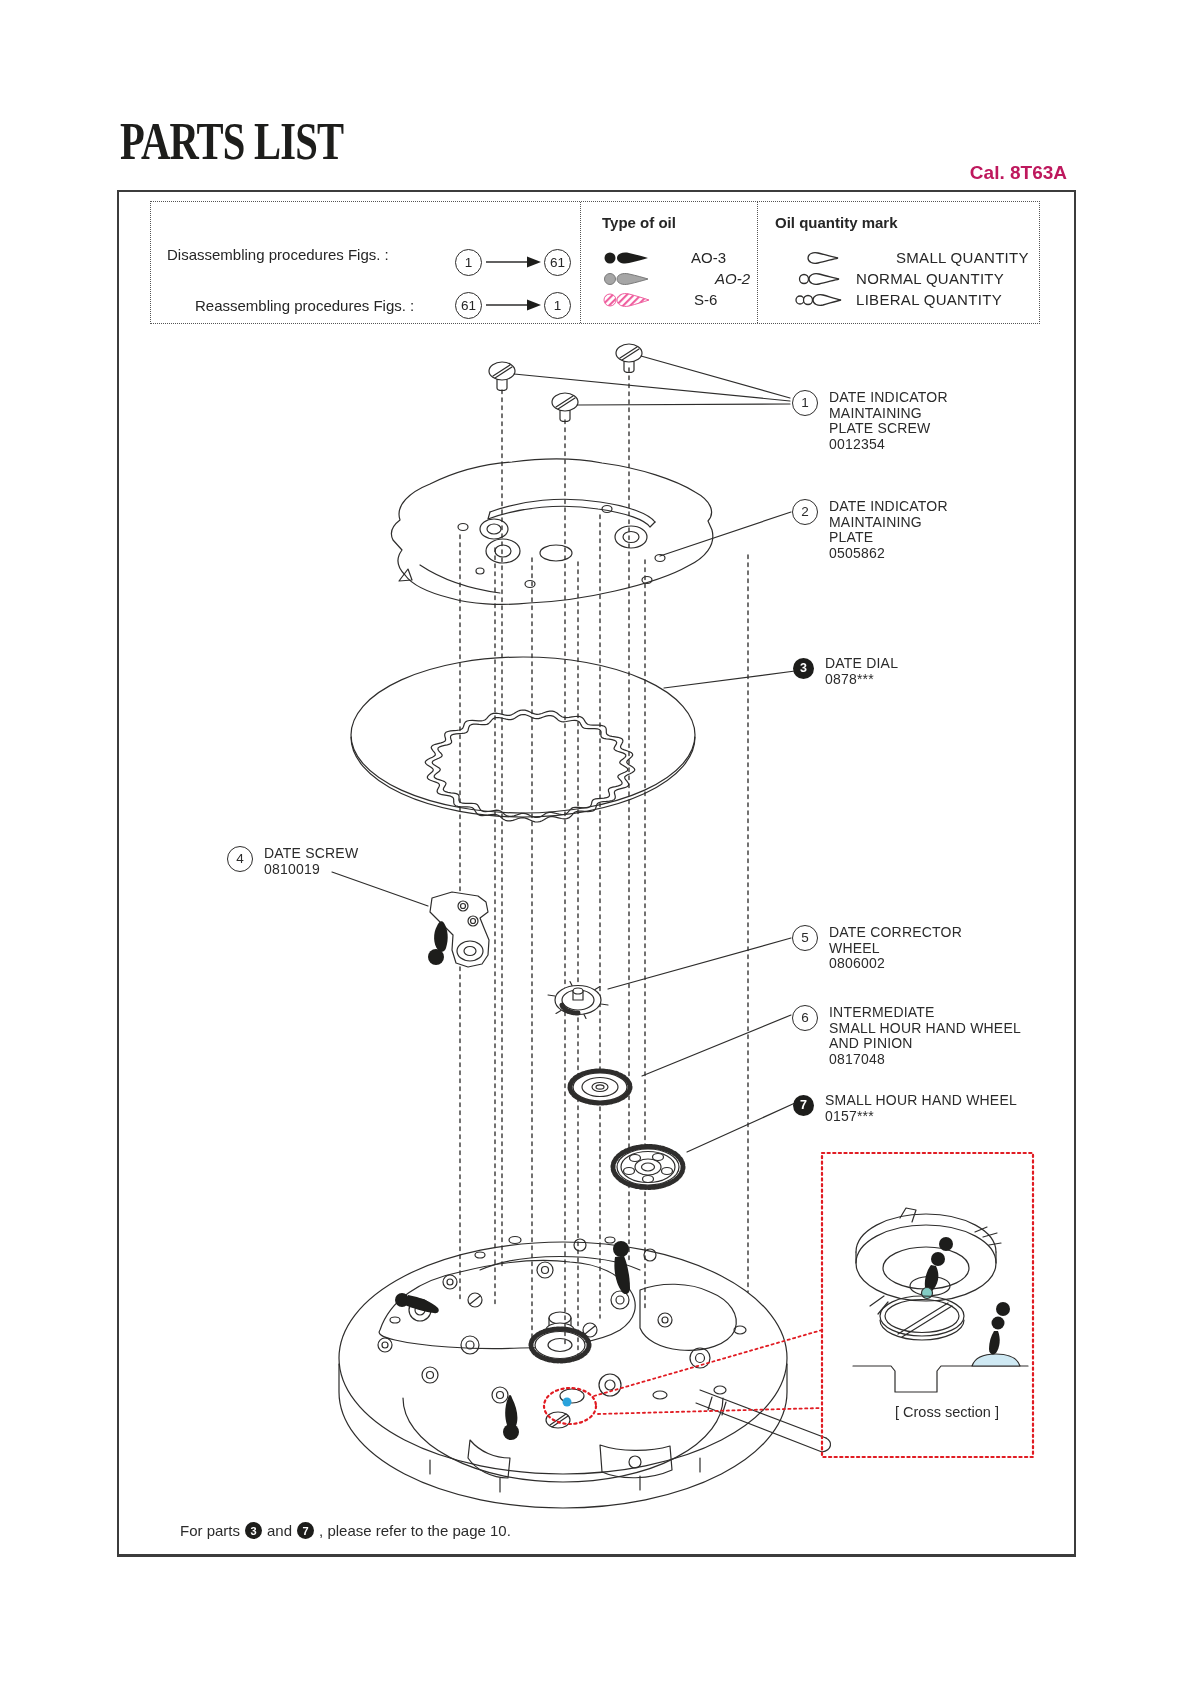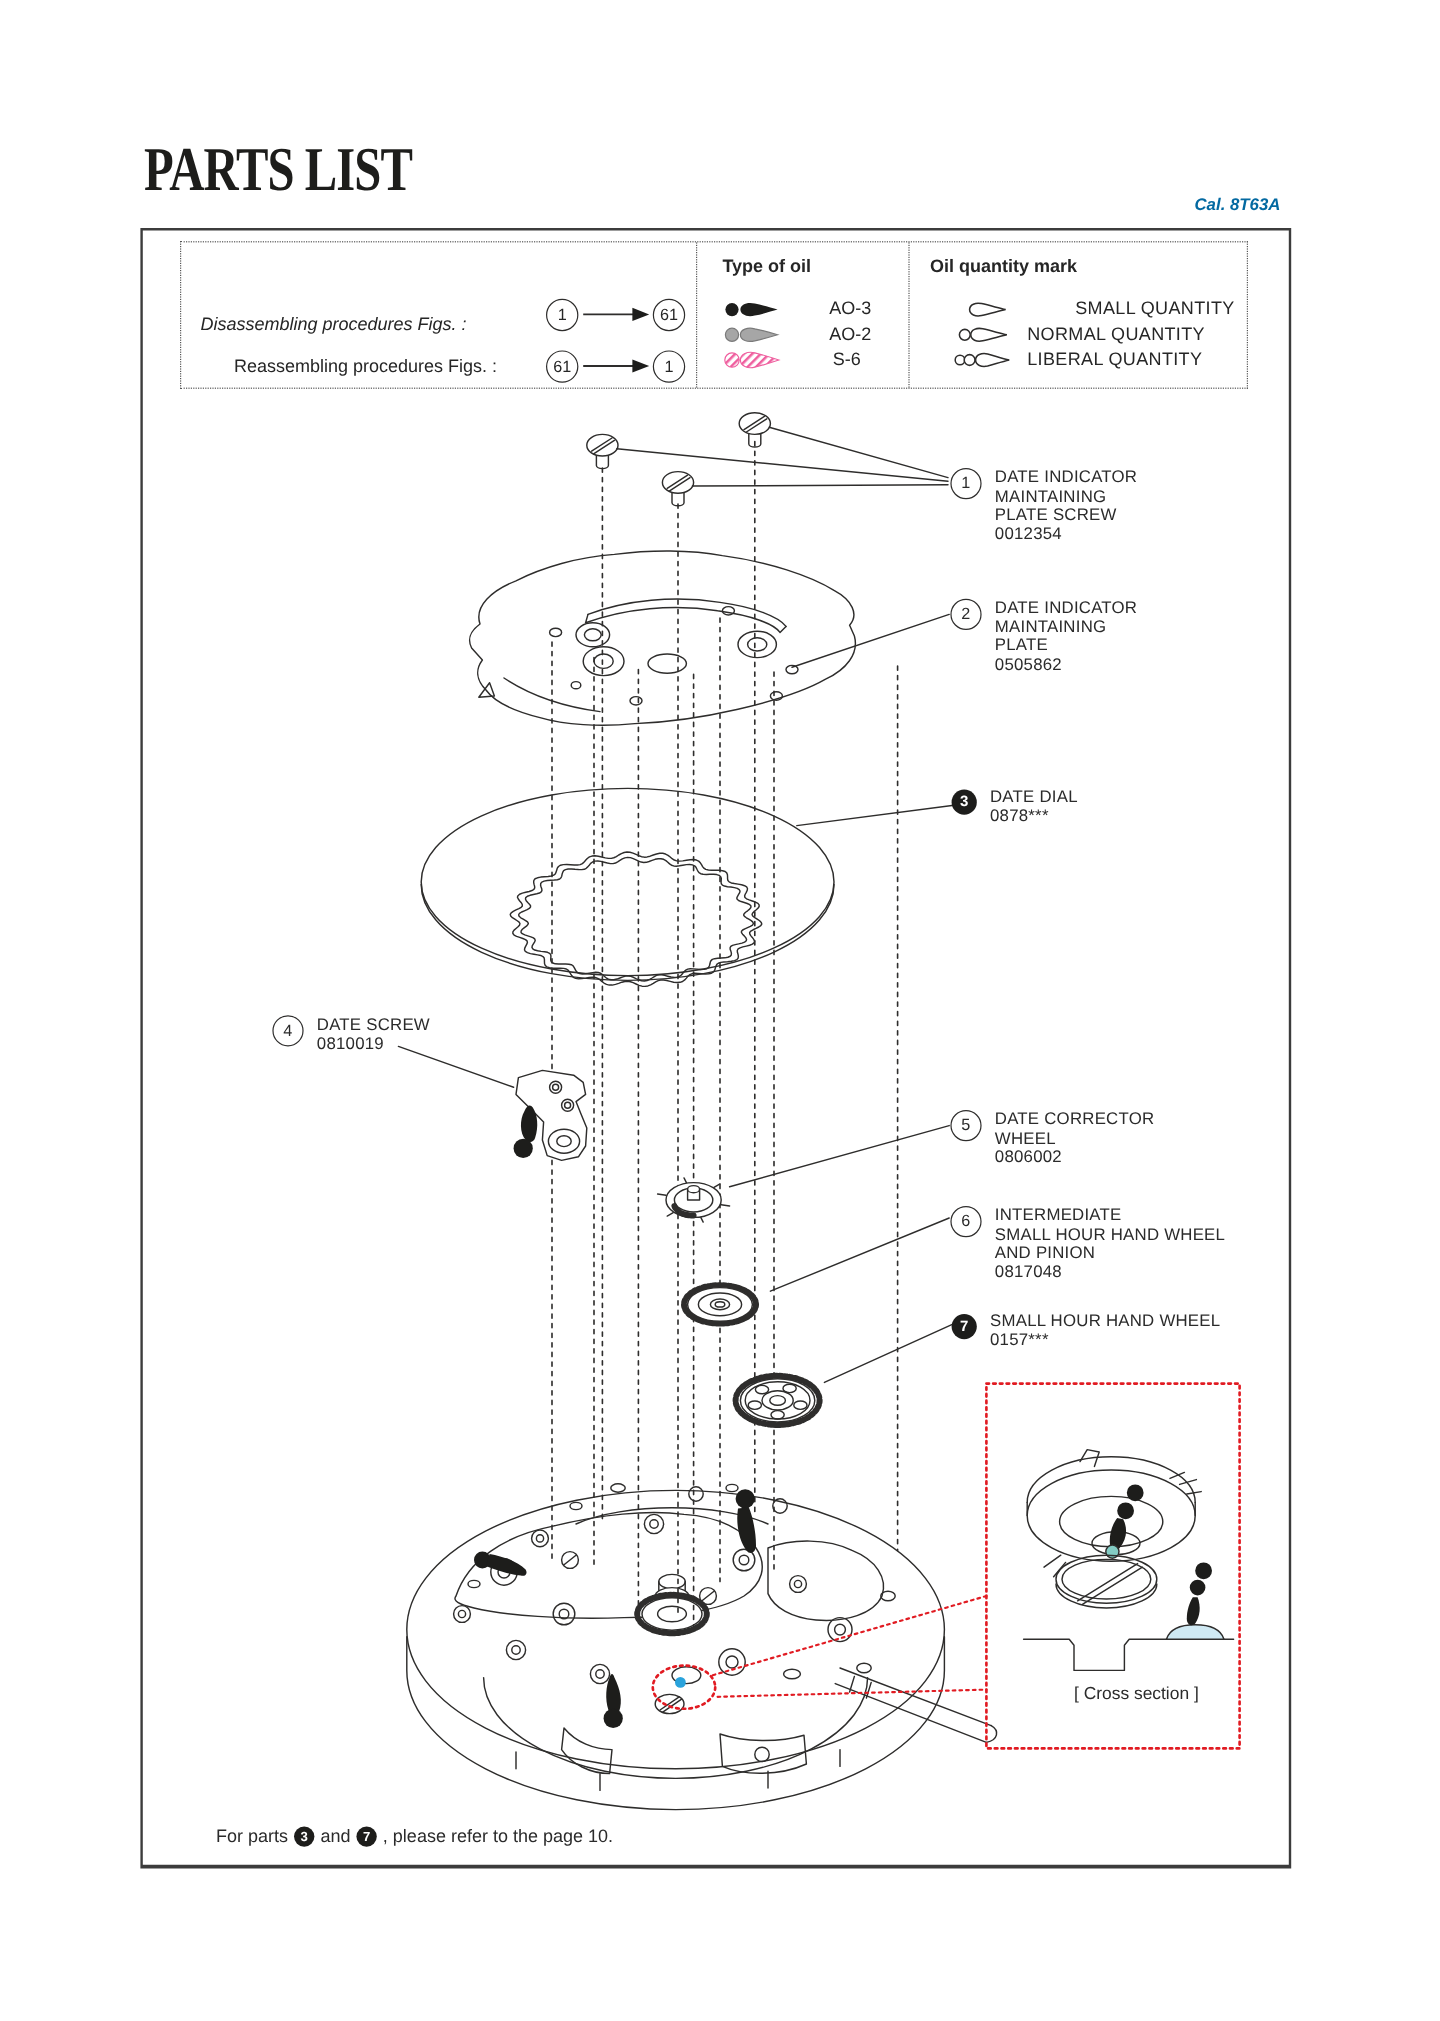--- a/index.html
+++ b/index.html
@@ -1,21 +1,21 @@
 <!DOCTYPE html>
 <html><head>
 <meta charset="utf-8">
 <style>
   html,body{margin:0;padding:0;background:#fff;}
   .page{position:relative;width:1200px;height:1684px;background:#fff;overflow:hidden;
         font-family:"Liberation Sans",sans-serif;color:#262626;}
   .title{position:absolute;left:120px;top:116px;font-family:"Liberation Serif",serif;
          font-weight:bold;font-size:52px;line-height:52px;color:#1d1d1b;
          transform:scaleX(0.78);transform-origin:left top;letter-spacing:-1px;white-space:nowrap;}
-  .cal{position:absolute;right:133px;top:162px;font-size:14px;font-weight:bold;color:#0369a1;font-style:italic;}
+  .cal{position:absolute;right:133px;top:162px;font-size:19px;font-weight:bold;color:#be185d;}
   .frame{position:absolute;left:117px;top:190px;width:955px;height:1362px;
          border:2px solid #3c3c3c;border-bottom-width:3px;}
   .legendbox{position:absolute;left:150px;top:201px;width:888px;height:121px;
          border:1.5px dotted #555;}
   .ldiv{position:absolute;top:0;bottom:0;border-left:1.5px dotted #555;}
   .ltext{position:absolute;font-size:15px;white-space:nowrap;}
   .lhead{position:absolute;font-size:15px;font-weight:bold;white-space:nowrap;}
   .fcirc{position:absolute;width:25px;height:25px;border:1.5px solid #2e2d2c;border-radius:50%;
          display:flex;align-items:center;justify-content:center;font-size:13.5px;background:#fff;}
   .licon{position:absolute;}
@@ -50,21 +50,21 @@
 <div class="page">
 
   <div class="title">PARTS LIST</div>
   <div class="cal">Cal. 8T63A</div>
   <div class="frame"></div>
 
   <div class="legendbox">
     <div class="ldiv" style="left:429px;"></div>
     <div class="ldiv" style="left:606px;"></div>
 
-    <div class="ltext" style="left:16px;top:60px;font-style:italic;">Disassembling procedures Figs. :</div>
+    <div class="ltext" style="left:16px;top:44px;">Disassembling procedures Figs. :</div>
     <div class="fcirc" style="left:304px;top:47px;">1</div>
     <svg class="licon" style="left:334px;top:54px;" width="58" height="12">
       <line x1="1" y1="6" x2="43" y2="6" stroke="#2e2d2c" stroke-width="1.6"></line>
       <polygon points="42,0.5 56,6 42,11.5" fill="#1d1d1b"></polygon>
     </svg>
     <div class="fcirc" style="left:393px;top:47px;">61</div>
 
     <div class="ltext" style="left:16px;top:95px;margin-left:28px;">Reassembling procedures Figs. :</div>
     <div class="fcirc" style="left:304px;top:90px;">61</div>
     <svg class="licon" style="left:334px;top:97px;" width="58" height="12">
@@ -78,21 +78,21 @@
     <svg class="licon" style="left:452px;top:45px;" width="54" height="22">
       <circle cx="7" cy="11" r="5.5" fill="#1d1d1b"></circle>
       <path d="M14,11 C14,6.5 20,4.5 26,6 C33,7.5 40,9.5 45,11 C40,12.5 33,14.5 26,16 C20,17.5 14,15.5 14,11 Z" fill="#1d1d1b"></path>
     </svg>
     <div class="ltext" style="left:540px;top:47px;">AO-3</div>
 
     <svg class="licon" style="left:452px;top:66px;" width="54" height="22">
       <circle cx="7" cy="11" r="5.5" stroke="#7a7a7a" fill="#a6a6a6"></circle>
       <path d="M14,11 C14,6.5 20,4.5 26,6 C33,7.5 40,9.5 45,11 C40,12.5 33,14.5 26,16 C20,17.5 14,15.5 14,11 Z" stroke="#7a7a7a" fill="#a6a6a6"></path>
     </svg>
-    <div class="ltext" style="left:540px;top:68px;">AO-2</div>
+    <div class="ltext" style="left:564px;top:68px;font-style:italic;">AO-2</div>
 
     <svg class="licon" style="left:452px;top:87px;" width="54" height="22">
       <defs>
         <pattern id="ph" width="5" height="5" patternUnits="userSpaceOnUse" patternTransform="rotate(45)">
           <rect width="5" height="5" fill="#fff"></rect>
           <line x1="1" y1="0" x2="1" y2="5" stroke="#ef5f9f" stroke-width="2.2"></line>
         </pattern>
       </defs>
       <circle cx="7" cy="11" r="6" fill="url(#ph)" stroke="#ef5f9f"></circle>
       <path d="M14,11 C14,6 20,3.5 26,5 C33,6.8 41,9.3 46,11 C41,12.7 33,15.2 26,17 C20,18.5 14,16 14,11 Z" fill="url(#ph)" stroke="#ef5f9f"></path>

